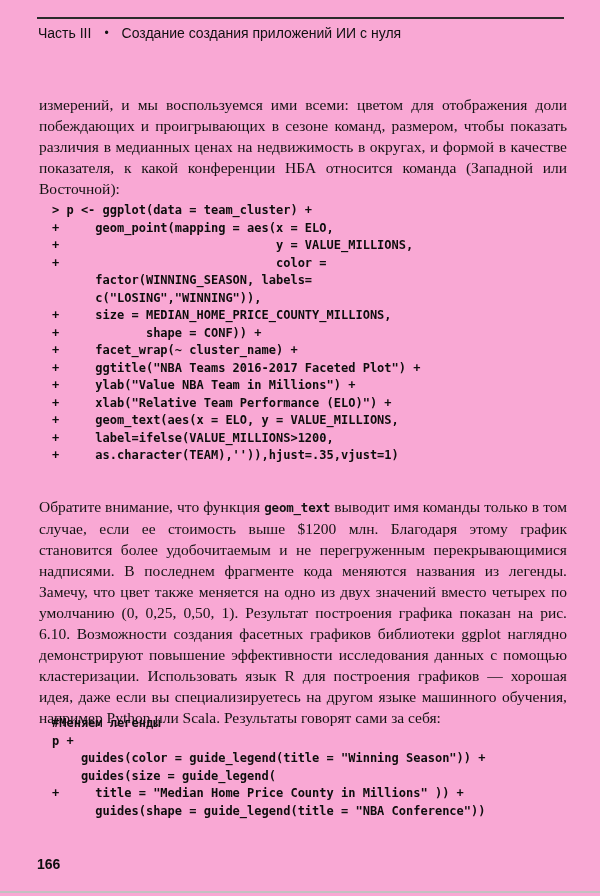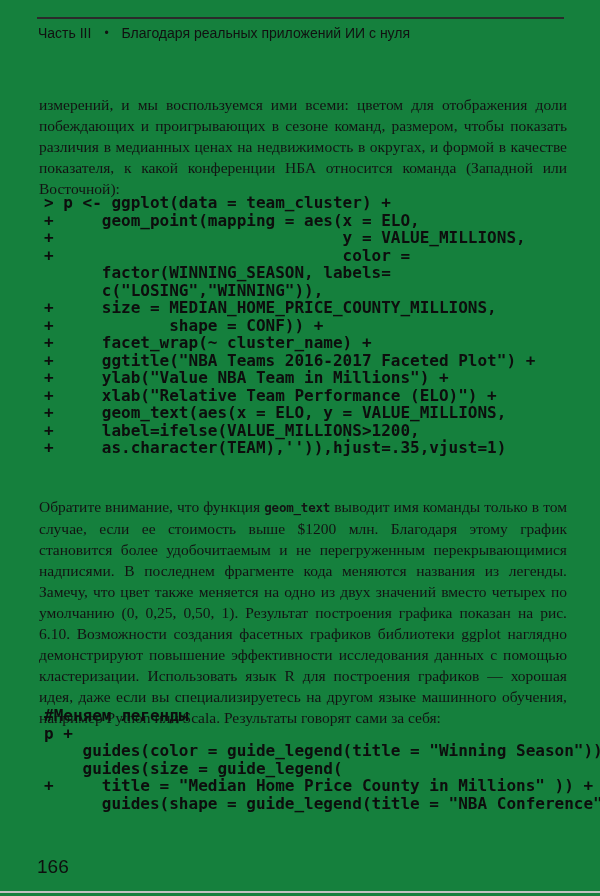--- a/index.html
+++ b/index.html
@@ -1,21 +1,21 @@
 <!DOCTYPE html>
 <html lang="ru"><head>
 <meta charset="utf-8">
 <style>
   html, body { margin: 0; padding: 0; background: #e8e8e8; }
   .page {
     position: relative;
     width: 600px;
     height: 896px;
     margin: 0 auto;
-    background: #15803d;
+    background: #f9a8d4;
     overflow: hidden;
     color: #151515;
   }
 
   
   .header-rule {
     position: absolute;
     left: 37px; top: 17px;
     width: 527px; height: 2px;
     background: #2b2b2b;
@@ -51,58 +51,58 @@
     font-family: "DejaVu Sans Mono", monospace;
     font-size: 12.5px;
     font-weight: 600;
     letter-spacing: -0.2px;
   }
 
   
   .code {
     position: absolute;
     left: 40px;
-    margin: 4px;
+    margin: 12px;
     font-family: "DejaVu Sans Mono", monospace;
-    font-size: 16px;
+    font-size: 12px;
     font-weight: 600;
     line-height: 17.5px;
     color: #0d0d0d;
     white-space: pre;
   }
   .code-1 { top: 190px; }
   .code-2 { top: 703px; }
 
   
   .page-number {
     position: absolute;
     left: 37px; top: 856px;
     font-family: "Liberation Sans", sans-serif;
-    font-weight: normal;
-    font-size: 19px;
+    font-weight: bold;
+    font-size: 14px;
     color: #0e0e0e;
   }
   .bottom-rule {
     position: absolute;
     left: 0; top: 891px;
     width: 600px; height: 2px;
     background: #c2c2c2;
   }
 </style>
 </head>
 <body>
 
 <div class="page">
 
   <div class="header-rule"></div>
 
   <div class="running-header">
     <span>Часть III</span>
     <span class="bullet">•</span>
-    <span>Благодаря реальных приложений ИИ с нуля</span>
+    <span>Создание создания приложений ИИ с нуля</span>
   </div>
 
   <p class="para para-1">измерений, и мы воспользуемся ими всеми: цветом для отображения доли побеждающих и проигрывающих в сезоне команд, размером, чтобы показать различия в медианных ценах на недвижимость в округах, и формой в качестве показателя, к какой конференции НБА относится команда (Западной или Восточной):</p>
 
   <pre class="code code-1">&gt; p &lt;- ggplot(data = team_cluster) +
 +     geom_point(mapping = aes(x = ELO,
 +                              y = VALUE_MILLIONS,
 +                              color =
       factor(WINNING_SEASON, labels=
       c("LOSING","WINNING")),

